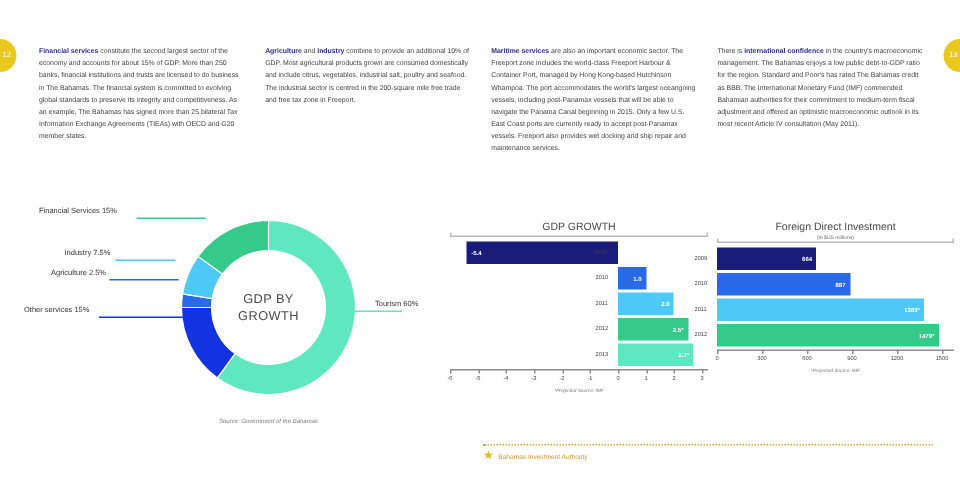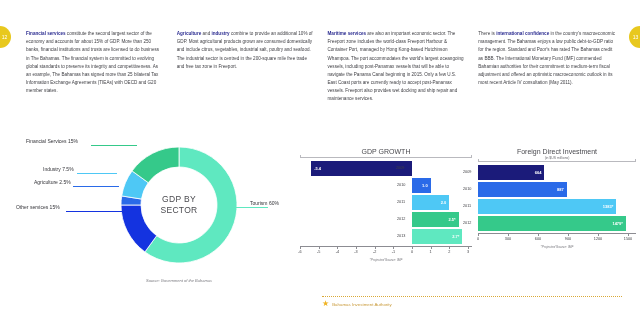--- a/index.html
+++ b/index.html
@@ -240,21 +240,21 @@
     <div class="donut-wrap">
       <svg id="donut-svg" width="122" height="122" viewBox="0 0 122 122">
           <path d="M61,3 A58,58 0 1 1 26.908455367036566,107.92298567374695 L38.66416041288603,91.742645786248 A38,38 0 1 0 61,23 Z" fill="#5fe8c0" stroke="#ffffff" stroke-width="0.8"></path>
           <path d="M26.908455367036566,107.92298567374695 A58,58 0 0 1 3,61.00000000000001 L23,61.00000000000001 A38,38 0 0 0 38.66416041288603,91.742645786248 Z" fill="#1433e0" stroke="#ffffff" stroke-width="0.8"></path>
           <path d="M3,61.00000000000001 A58,58 0 0 1 3.714076245482012,51.92680102766661 L23.467843057384762,55.05549032847123 A38,38 0 0 0 23,61.00000000000001 Z" fill="#2a6ae8" stroke="#ffffff" stroke-width="0.8"></path>
           <path d="M3.714076245482012,51.92680102766661 A58,58 0 0 1 14.077014326253042,26.908455367036566 L30.25735421375199,38.66416041288603 A38,38 0 0 0 23.467843057384762,55.05549032847123 Z" fill="#4ec8f5" stroke="#ffffff" stroke-width="0.8"></path>
           <path d="M14.077014326253042,26.908455367036566 A58,58 0 0 1 60.99999999999999,3 L60.99999999999999,23 A38,38 0 0 0 30.25735421375199,38.66416041288603 Z" fill="#35c98a" stroke="#ffffff" stroke-width="0.8"></path>
         </svg>
       <div class="donut-center">
         <span>GDP BY</span>
-        <span>SECTOR</span>
+        <span>GROWTH</span>
       </div>
     </div>
 
     <div id="donut-labels">
         <div class="lbl" style="left: 16px; top: 6px;">Financial Services 15%</div>
         <div class="lbl-line" style="left: 81px; top: 13px; width: 46px; background: rgb(53, 201, 138);"></div>
         <div class="lbl" style="left: 33px; top: 34px;">Industry 7.5%</div>
         <div class="lbl-line" style="left: 67px; top: 41px; width: 40px; background: rgb(78, 200, 245);"></div>
         <div class="lbl" style="left: 24px; top: 47px;">Agriculture 2.5%</div>
         <div class="lbl-line" style="left: 63px; top: 54px; width: 46px; background: rgb(42, 106, 232);"></div>

